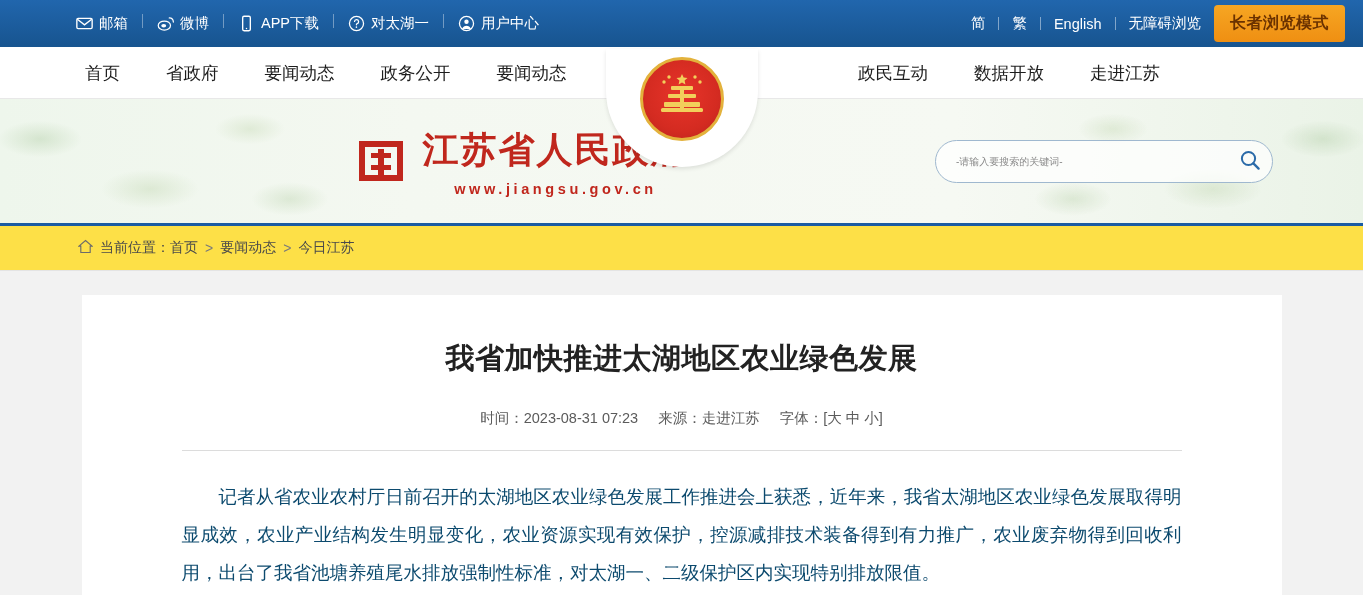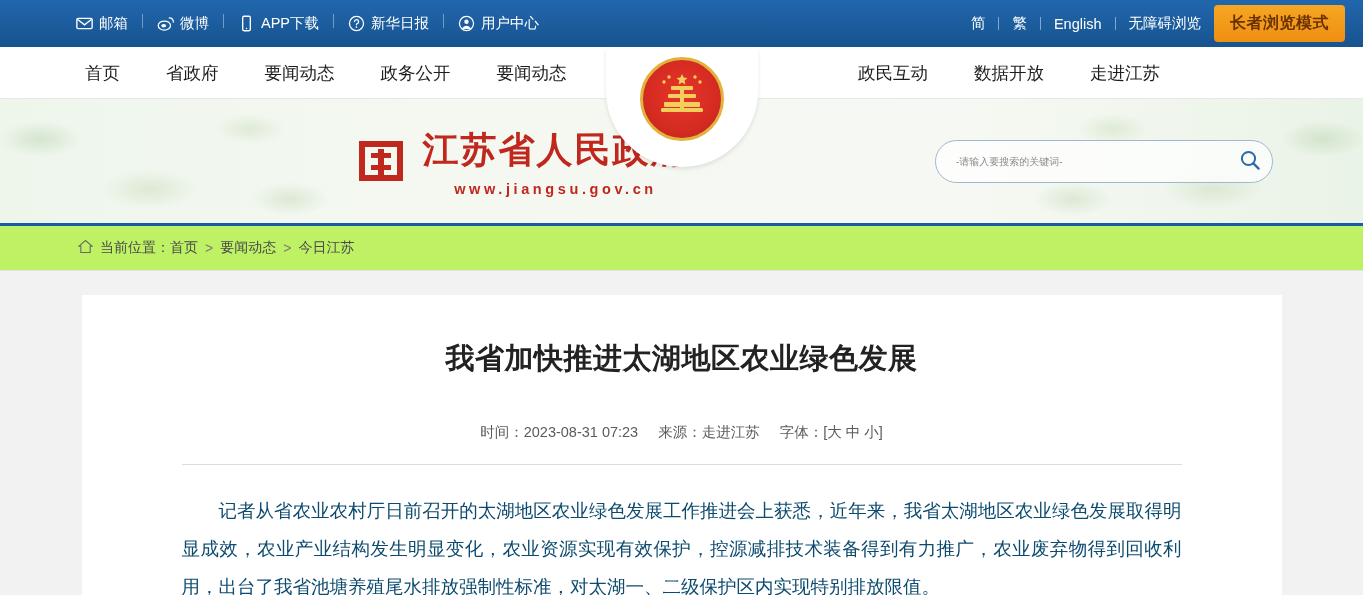--- a/index.html
+++ b/index.html
@@ -179,21 +179,21 @@
   .search-box input::placeholder { color: #8a8a8a; }
   .search-btn {
     width: 33px; height: 33px; border-radius: 50%;
     border: none; background: transparent; cursor: pointer;
     display: flex; align-items: center; justify-content: center;
   }
 
   
   .crumb {
     height: 45px;
-    background: #bef264;
+    background: #fde047;
     display: flex;
     align-items: center;
     padding-left: 78px;
     font-size: 14px;
     color: #4a4a4a;
     border-bottom: 1px solid #e4e4e4;
   }
   .crumb a { color: #4a4a4a; text-decoration: none; }
   .crumb .sep { margin: 0 7px; color: #7a7a7a; }
   .home-ico { margin-right: 7px; color: #6b6b6b; font-size: 14px; }
@@ -210,21 +210,21 @@
     background: #ffffff;
     min-height: 300px;
     padding: 44px 22px 0;
   }
   .art-title {
     text-align: center;
     font-size: 29px;
     color: #222;
     font-weight: bold;
     letter-spacing: .5px;
-    margin-bottom: 44px;
+    margin-bottom: 30px;
     font-family: "Liberation Sans", sans-serif;
   }
   .art-meta {
     display: flex;
     justify-content: center;
     align-items: center;
     gap: 20px;
     font-size: 14.5px;
     color: #5b5b5b;
     margin-bottom: 22px;
@@ -287,21 +287,21 @@
     <span class="tb-sep"></span>
 
     <a class="tb-item" href="#">
       <span class="tb-ico">
         <svg width="17" height="17" viewBox="0 0 20 20">
             <circle cx="10" cy="10" r="8.3" fill="none" stroke="#fff" stroke-width="1.5"></circle>
             <path d="M7.7 7.6a2.4 2.4 0 1 1 3.1 2.5c-.7.3-.9.8-.9 1.5" fill="none" stroke="#fff" stroke-width="1.5" stroke-linecap="round"></path>
             <circle cx="9.9" cy="14.3" r="0.95" fill="#fff"></circle>
           </svg>
       </span>
-      <span>新华日报</span>
+      <span>对太湖一</span>
     </a>
     <span class="tb-sep"></span>
 
     <a class="tb-item" href="#">
       <span class="tb-ico">
         <svg width="17" height="17" viewBox="0 0 20 20">
             <circle cx="10" cy="10" r="8.3" fill="none" stroke="#fff" stroke-width="1.5"></circle>
             <circle cx="10" cy="8" r="2.6" fill="#fff"></circle>
             <path d="M4.8 16.4c1-2.6 3-3.8 5.2-3.8s4.2 1.2 5.2 3.8" fill="#fff"></path>
           </svg>

